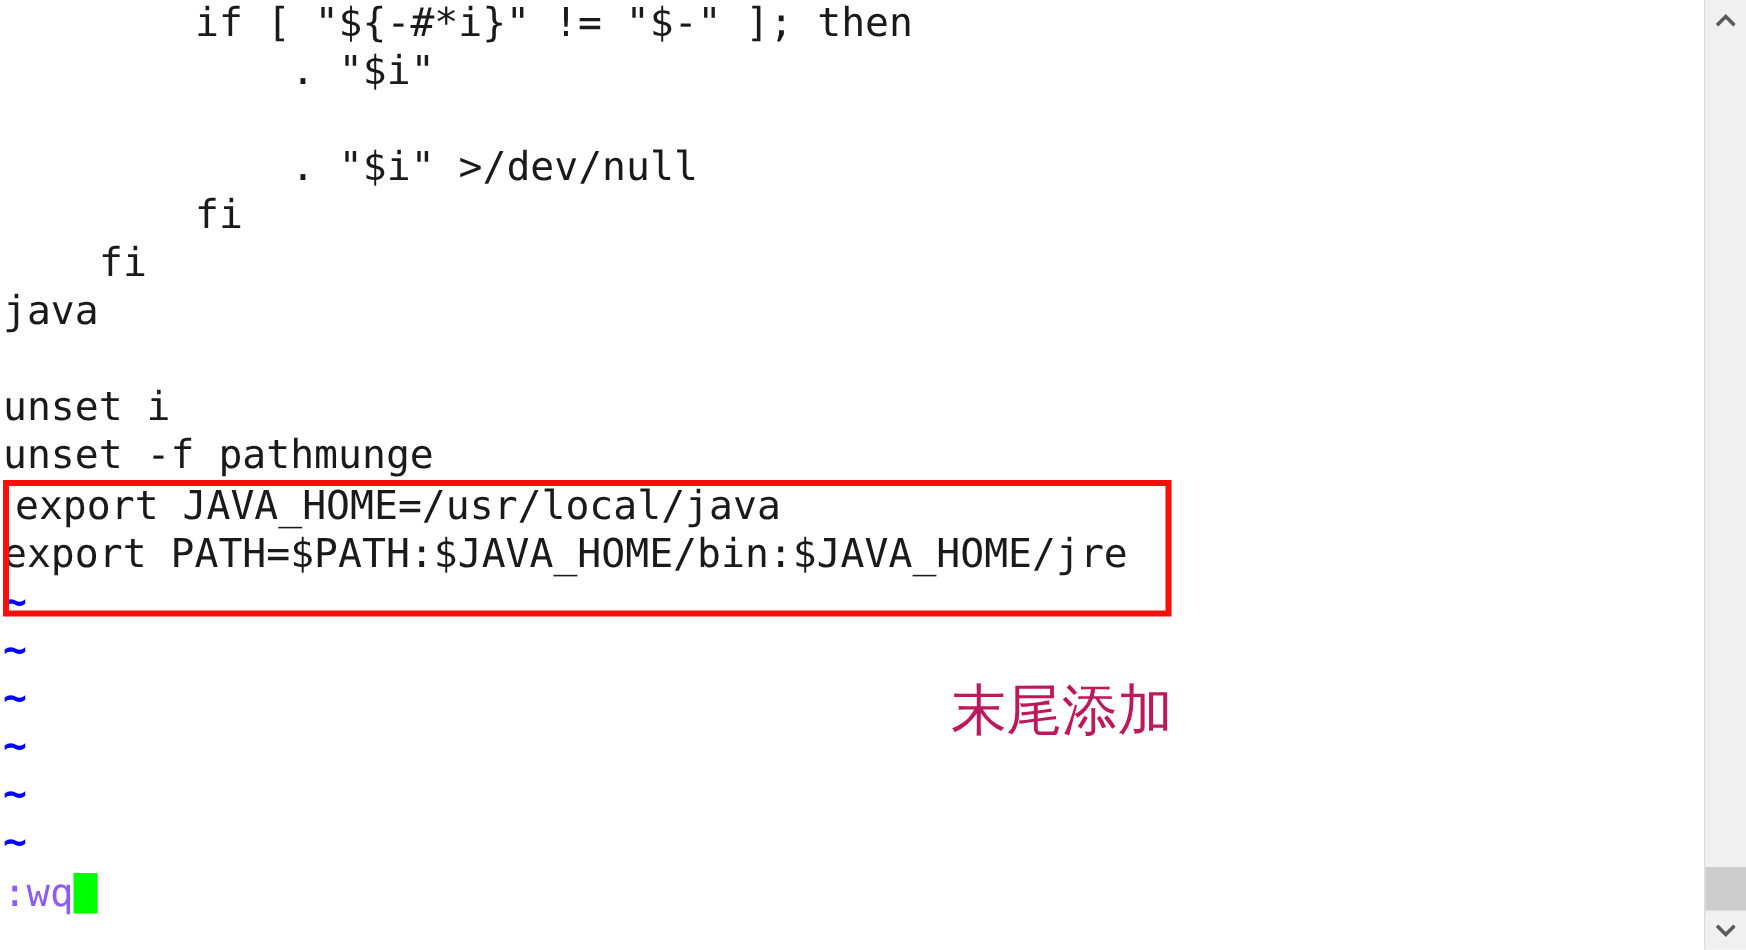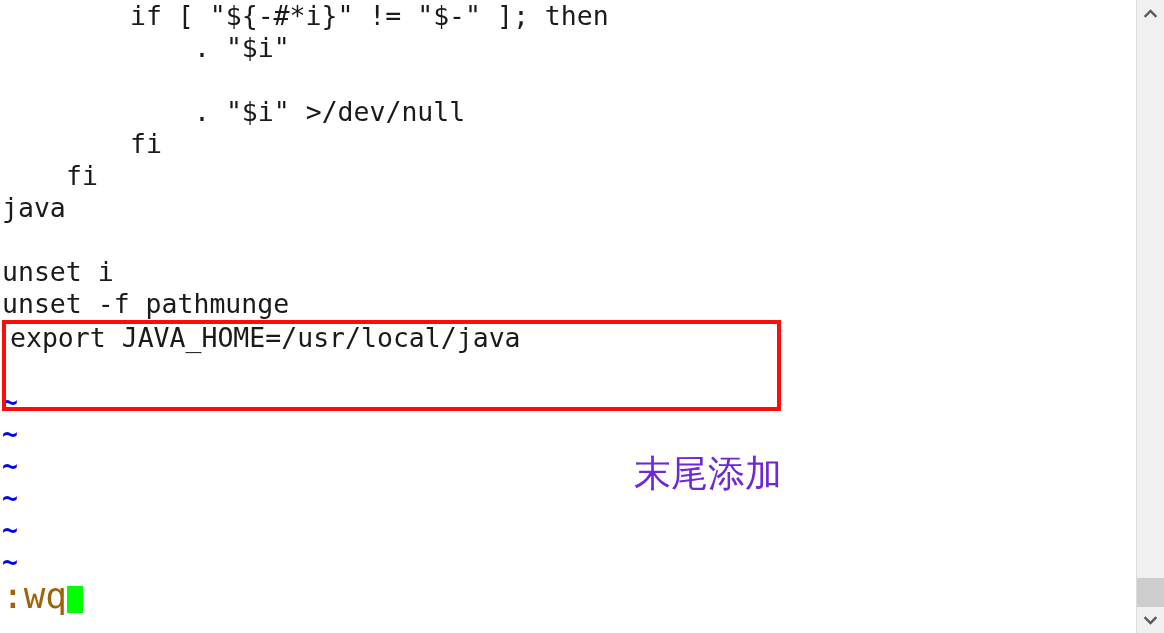--- a/index.html
+++ b/index.html
@@ -69,35 +69,35 @@
     background: transparent;
   }
 
   
   .annot-note {
     position: absolute;
     left: 634px;
     top: 452px;
     font-size: 37px;
     line-height: 44px;
-    color: #6d28d9;
+    color: #be185d;
     white-space: pre;
     font-family: "DejaVu Sans", "Liberation Sans", sans-serif;
     font-weight: normal;
   }
 
   
   .cmdline {
     position: absolute;
     left: 2px;
     top: 580px;
     height: 32px;
     line-height: 32px;
-    font-size: 36px;
-    color: #a16207;
+    font-size: 26px;
+    color: #8b5cf6;
     white-space: pre;
     font-family: "DejaVu Sans Mono", "Liberation Mono", monospace;
   }
   .cursor-block {
     display: inline-block;
     width: 16px;
     height: 27px;
     background: #00ff00;
     vertical-align: -5px;
   }
@@ -153,20 +153,21 @@
     <div class="code-line" style="top:0px;  padding-left:128px;">if [ "${-#*i}" != "$-" ]; then</div>
     <div class="code-line" style="top:32px; padding-left:192px;">. "$i"</div>
     <div class="code-line" style="top:96px; padding-left:192px;">. "$i" &gt;/dev/null</div>
     <div class="code-line" style="top:128px;padding-left:128px;">fi</div>
     <div class="code-line" style="top:160px;padding-left:64px;">fi</div>
     <div class="code-line" style="top:192px;padding-left:0px;">java</div>
     <div class="code-line" style="top:224px;padding-left:0px;"></div>
     <div class="code-line" style="top:256px;padding-left:0px;text-align:right;">unset i</div>
     <div class="code-line" style="top:288px;padding-left:0px;">unset -f pathmunge</div>
     <div class="code-line" style="top:322px;padding-left:8px;">export JAVA_HOME=/usr/local/java</div>
+    <div class="code-line" style="top:354px;padding-left:0px;">export PATH=$PATH:$JAVA_HOME/bin:$JAVA_HOME/jre</div>
 
     <div class="tilde-line" style="top:386px;">~</div>
     <div class="tilde-line" style="top:418px;">~</div>
     <div class="tilde-line" style="top:450px;">~</div>
     <div class="tilde-line" style="top:482px;">~</div>
     <div class="tilde-line" style="top:514px;">~</div>
     <div class="tilde-line" style="top:546px;">~</div>
 
     <div class="cmdline"><span>:wq</span><span class="cursor-block"></span></div>
 

